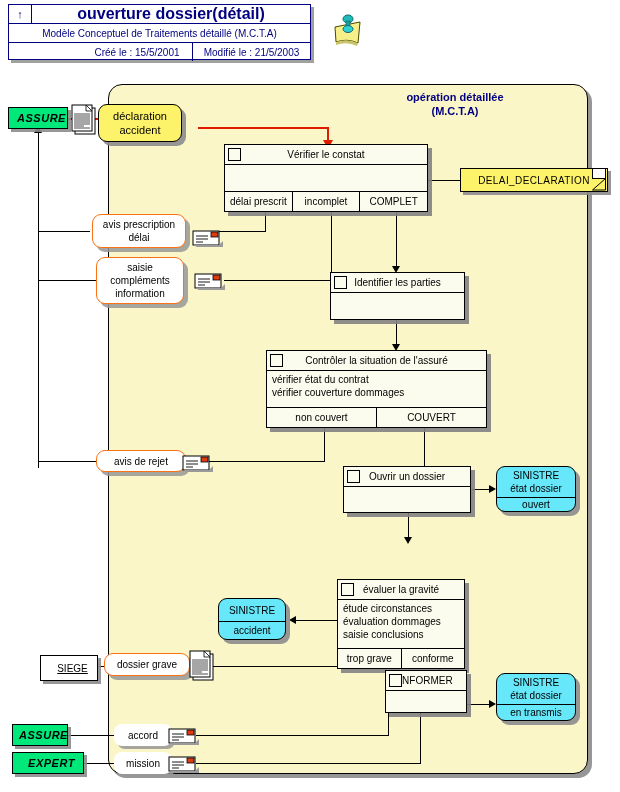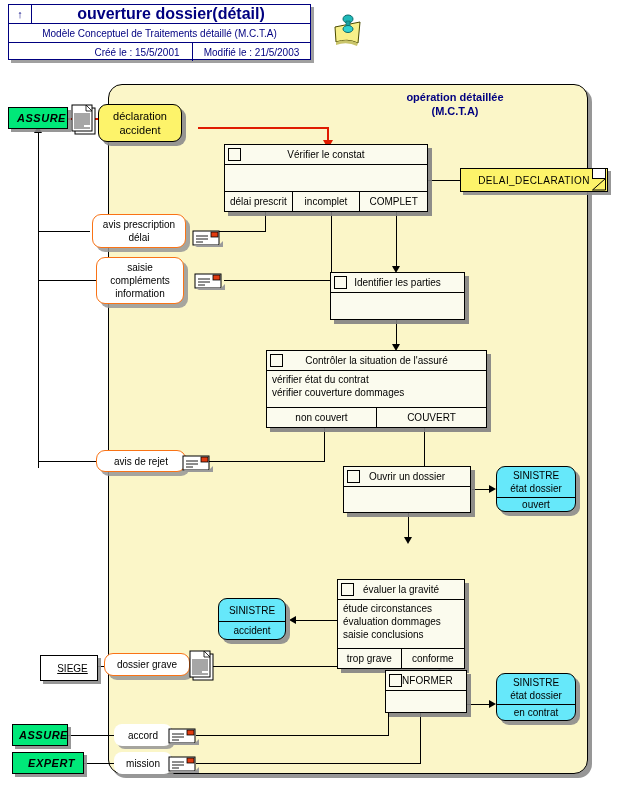--- a/index.html
+++ b/index.html
@@ -464,21 +464,21 @@
       <span>INFORMER</span>
     </div>
     <div class="proc-body" style="border-bottom:none;"></div>
   </div>
 
   <div class="abs state" style="left:496px;top:673px;width:80px;height:48px;">
     <div class="state-top">
       <div>SINISTRE</div>
       <div>état dossier</div>
     </div>
-    <div class="state-bot">en contrat</div>
+    <div class="state-bot">en transmis</div>
   </div>
 
   <div class="abs result" style="left:114px;top:724px;width:58px;height:22px;border:none;background:#ffffff;box-shadow:3px 3px 0 rgba(150,150,150,.85);border-radius:8px;">
     <span>accord</span>
   </div>
   <div class="abs envicon" style="left:168px;top:726px;">
     <svg width="32" height="20" viewBox="0 0 32 20">
       <rect x="1" y="3" width="26" height="14" fill="#ffffff" stroke="#000" stroke-width="1"></rect>
       <rect x="19" y="4" width="7" height="5" fill="#e03b10" stroke="#000" stroke-width="0.8"></rect>
       <g stroke="#000" stroke-width="0.9">

